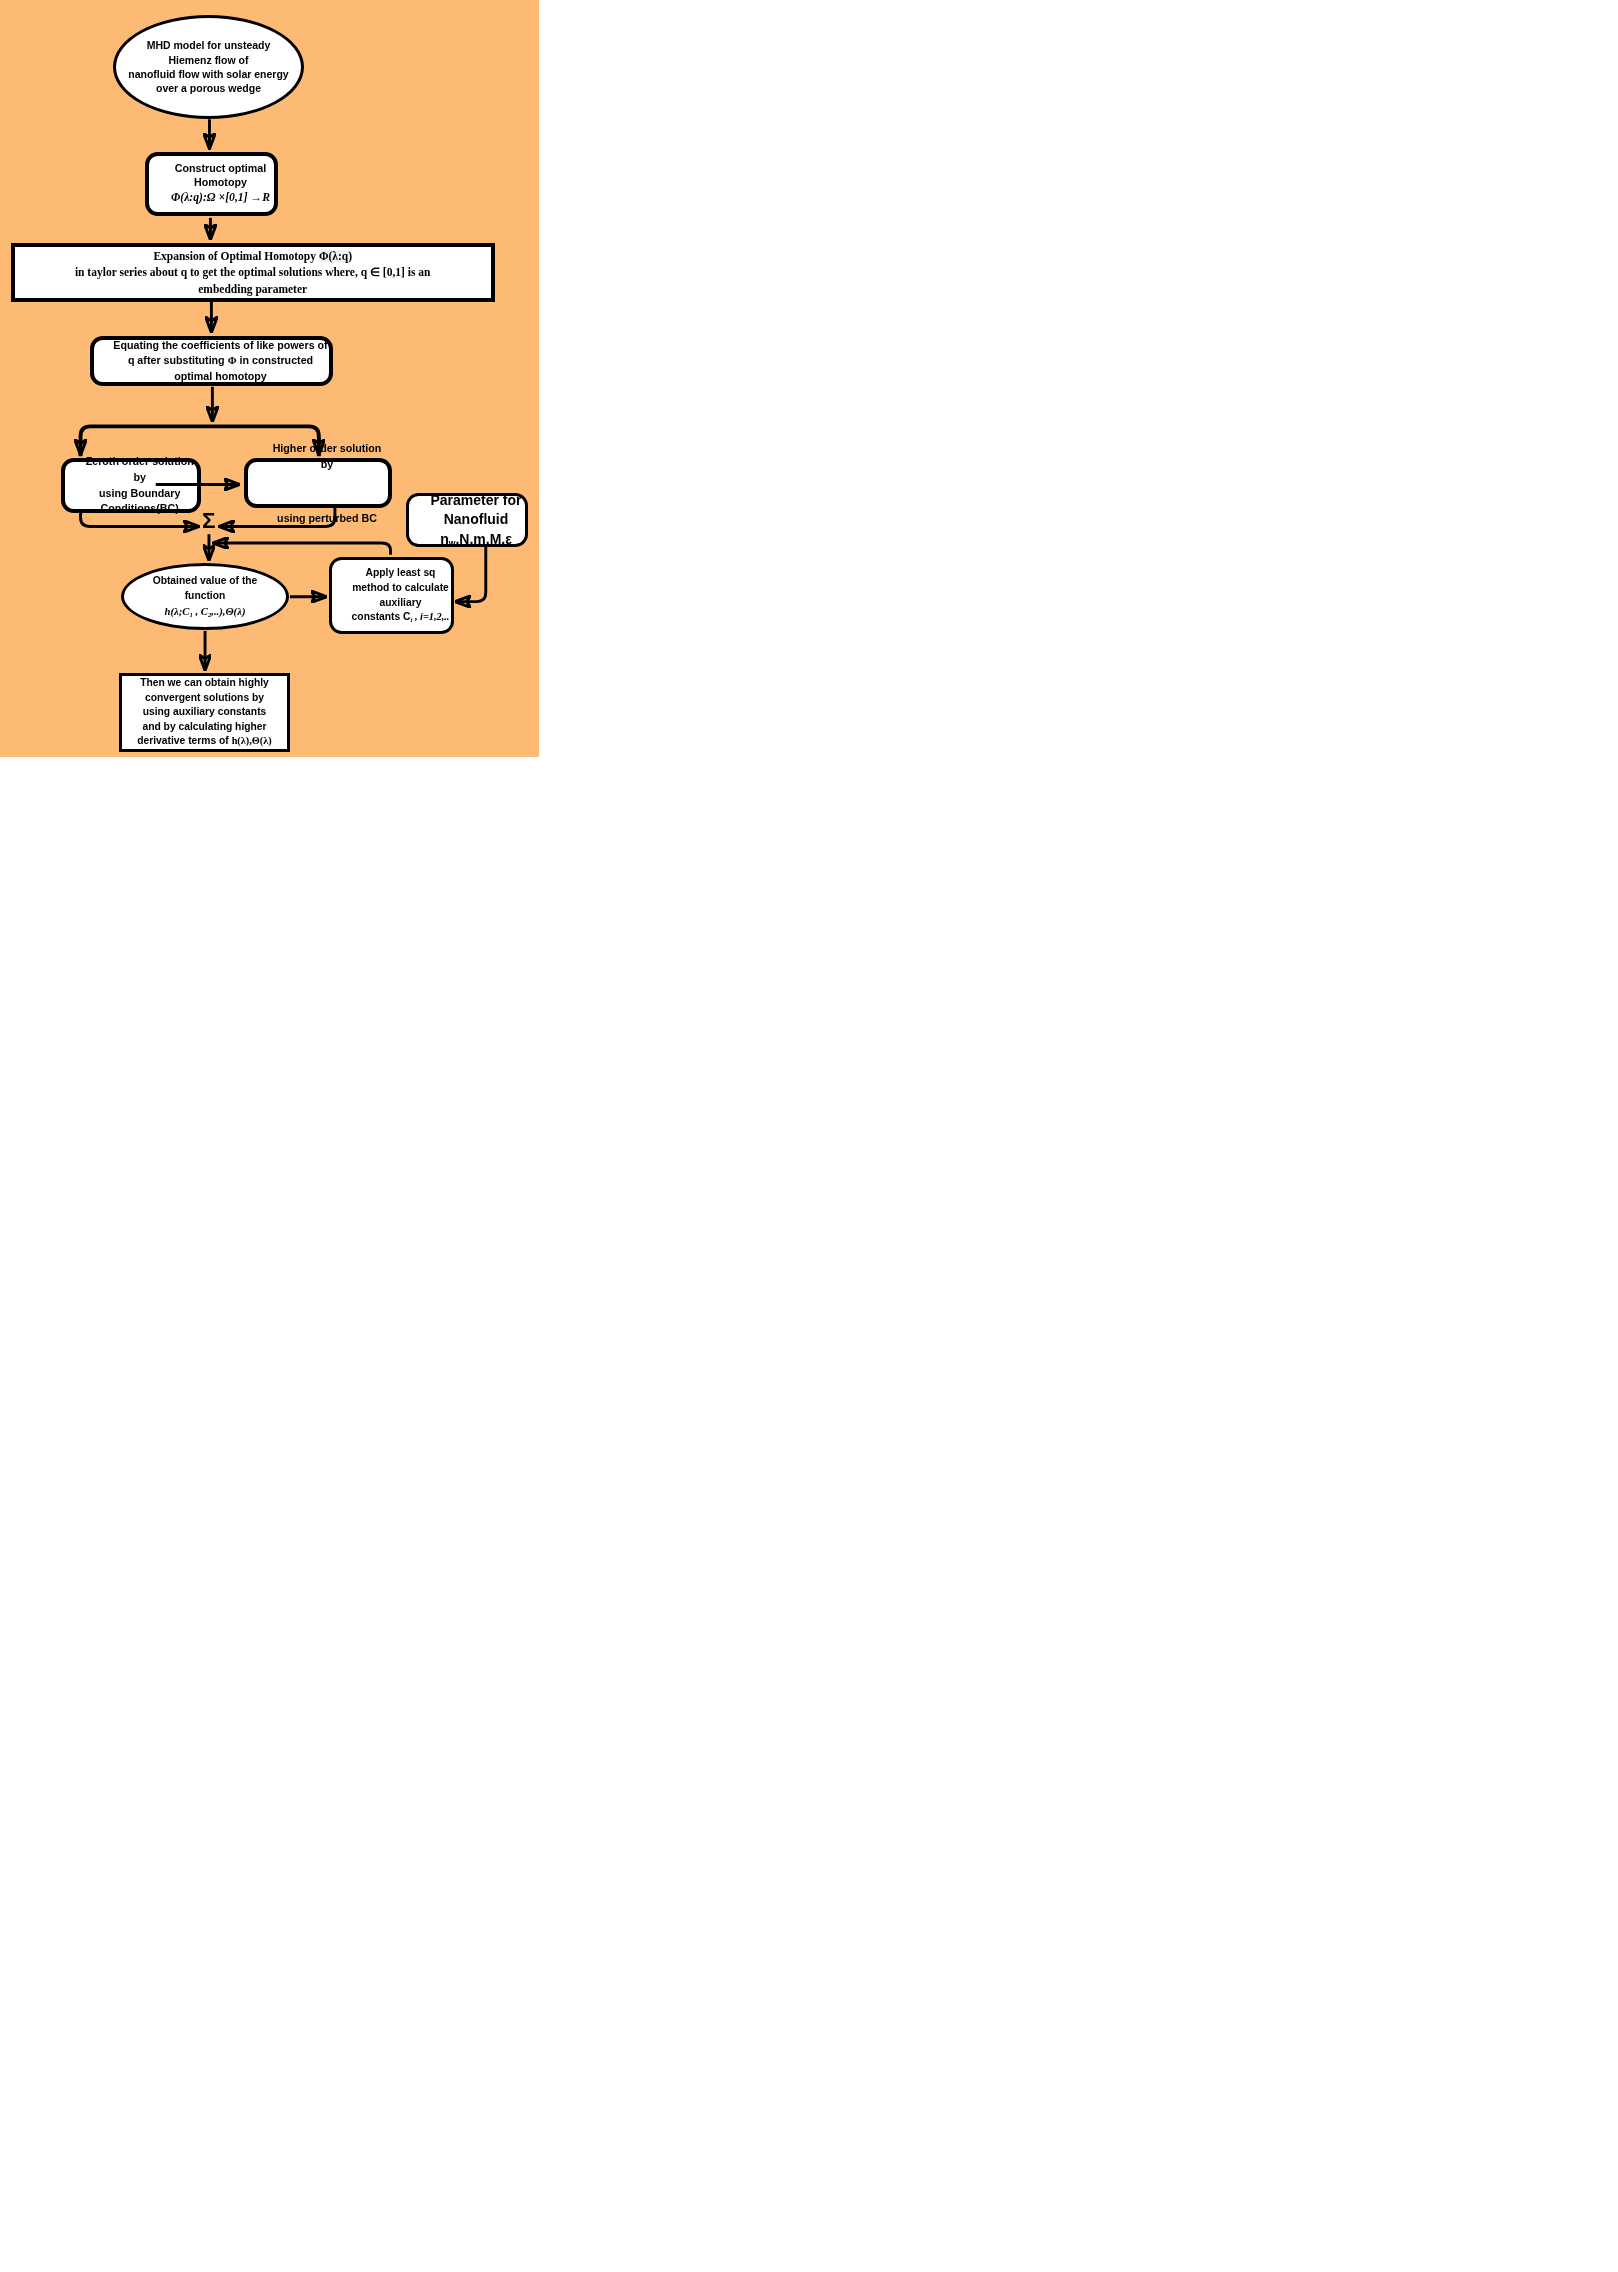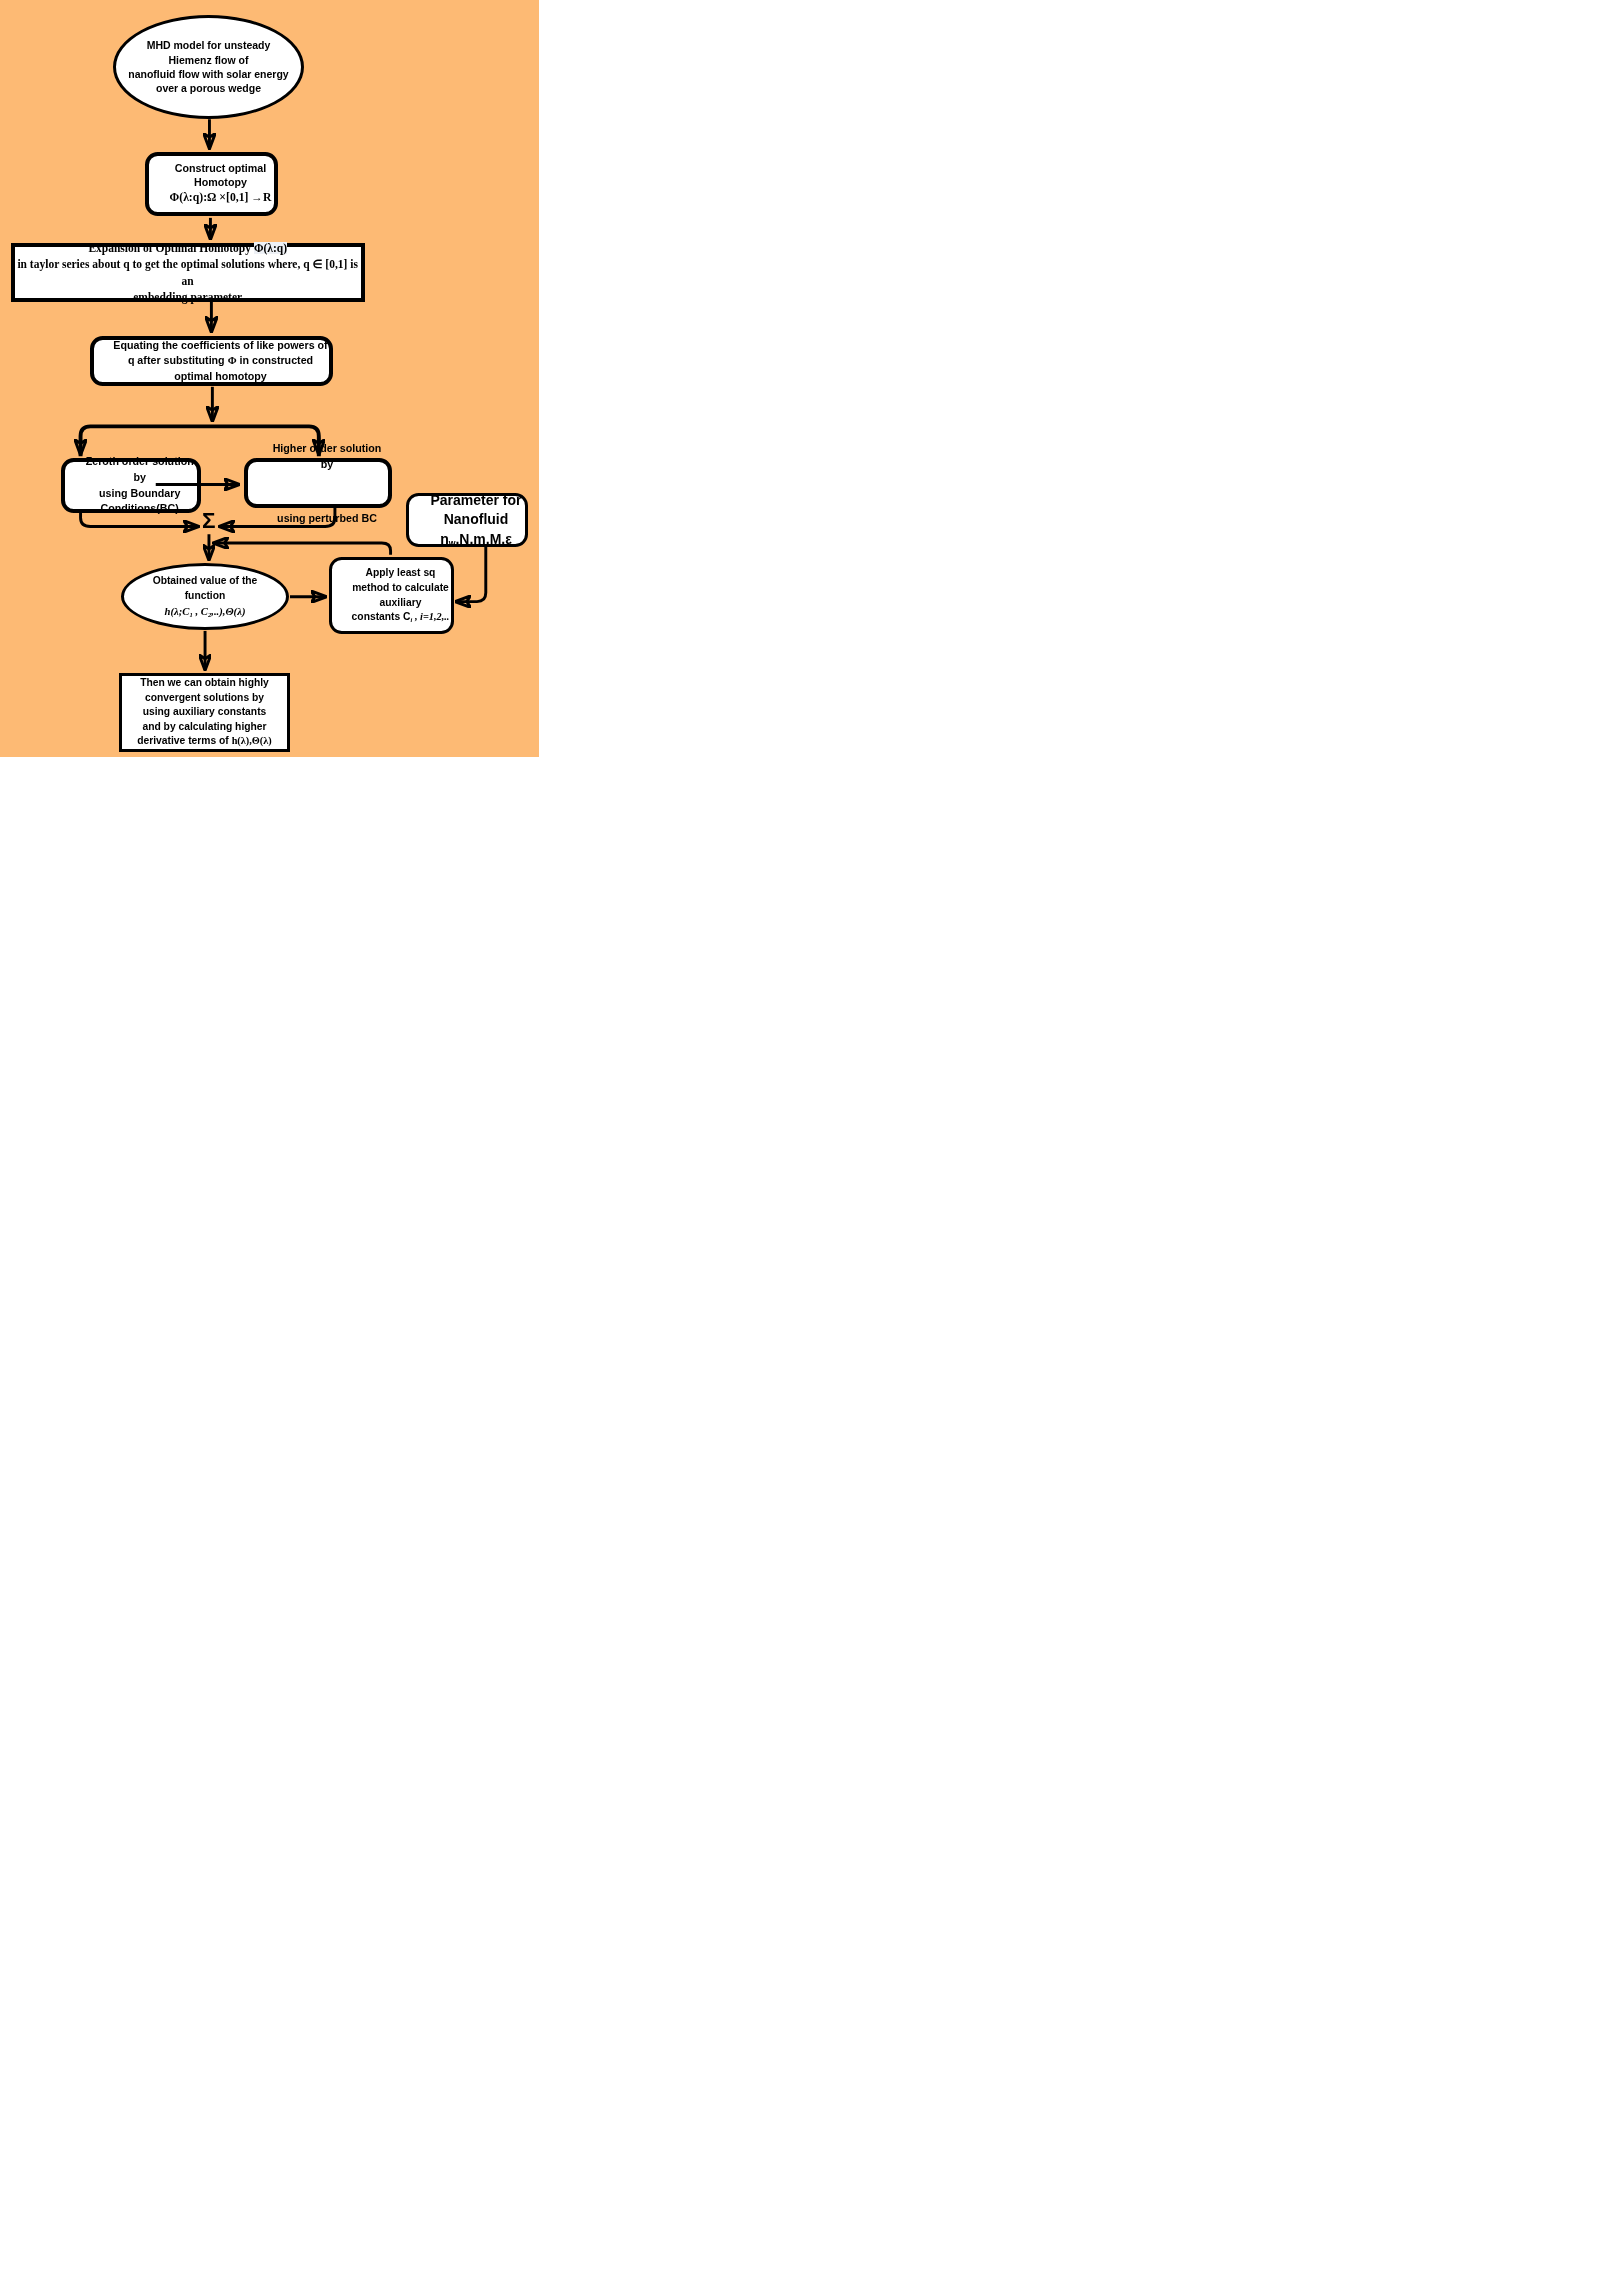--- a/index.html
+++ b/index.html
@@ -52,24 +52,24 @@
   <div class="node ellipse" style="left:113px;top:14.7px;width:191px;height:104px;font-size:10.5px;line-height:1.35;">
     <div>MHD model for unsteady</div>
     <div>Hiemenz flow of</div>
     <div>nanofluid flow with solar energy</div>
     <div>over a porous wedge</div>
   </div>
 
   <div class="node rounded" style="left:145px;top:152px;width:133px;height:64px;font-size:10.7px;line-height:1.3;">
     <div>Construct optimal</div>
     <div>Homotopy</div>
-    <div class="serif" style="font-size:11.7px;">Φ(λ:q):Ω ×[0,1] →R</div>
+    <div class="serif" style="font-size:11.7px;font-style:italic;">Φ(λ:q):Ω ×[0,1] →R</div>
   </div>
 
-  <div class="node sharp serif" style="left:10.7px;top:243px;width:354px;height:59px;font-size:11.5px;line-height:1.42;">
+  <div class="node sharp serif" style="left:10.7px;top:243px;width:484px;height:59px;font-size:11.5px;line-height:1.42;">
     <div>
       <span>Expansion of Optimal Homotopy </span><span class="hl">Φ(λ:q)</span>
     </div>
     <div>in taylor series about q to get the optimal solutions where, q ∈ [0,1] is an</div>
     <div>embedding parameter</div>
   </div>
 
   <div class="node rounded" style="left:90px;top:336px;width:243px;height:50px;font-size:10.7px;line-height:1.45;">
     <div>Equating the coefficients of like powers of</div>
     <div>

